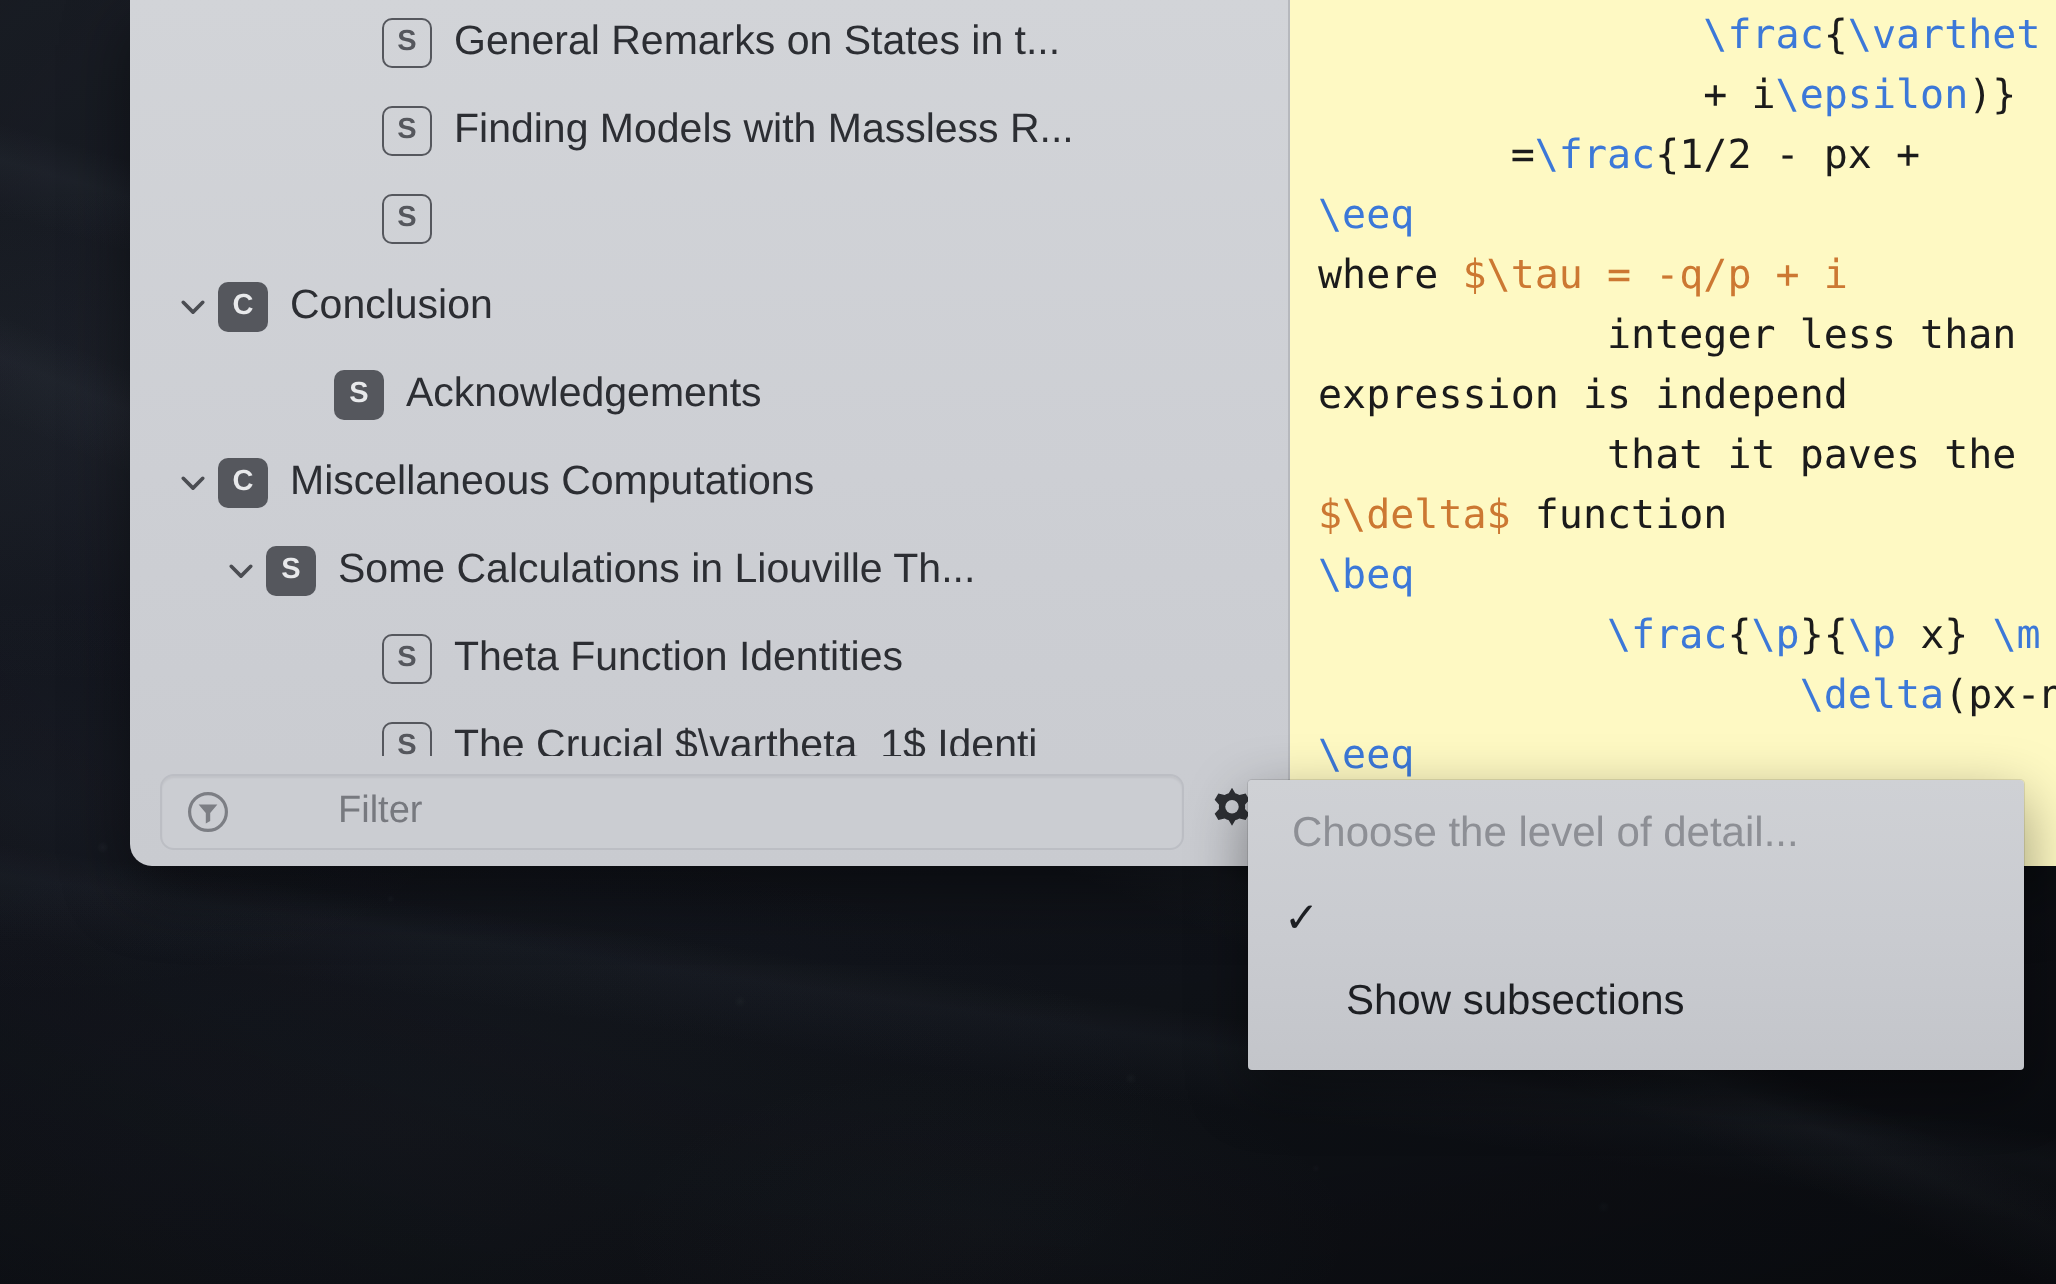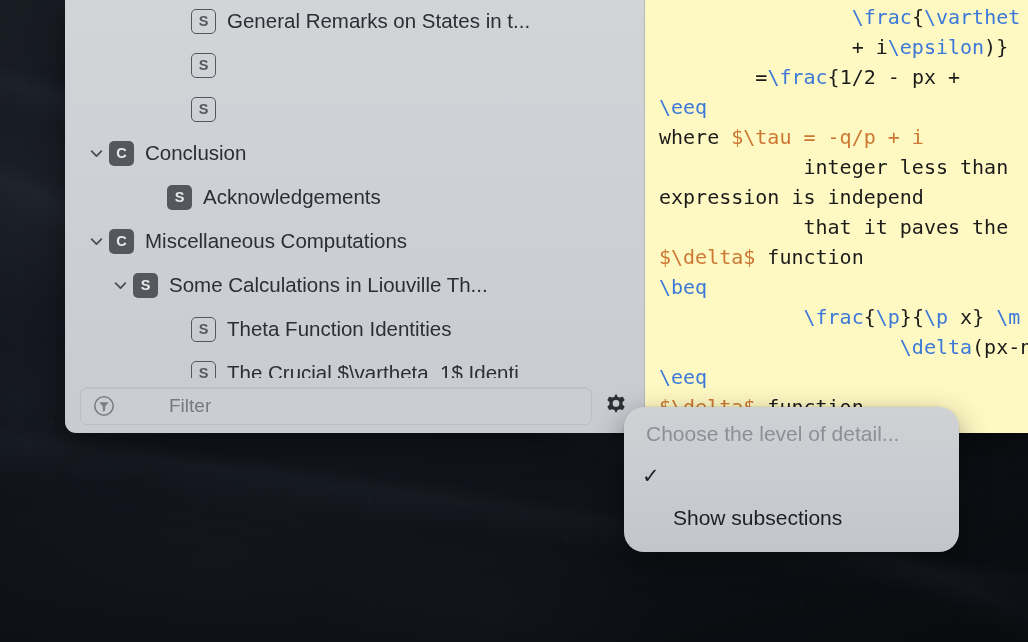--- a/index.html
+++ b/index.html
@@ -173,24 +173,24 @@
     white-space:pre;
     padding-left:14px;
     padding-top:3px;
   }
   .tk-cmd{ color:#3c78d8; }
   .tk-math{ color:#cc7832; }
 
   
   #detail-menu{
     position:absolute;
-    left:624px; top:407px;
-    width:335px;
+    left:624px; top:390px;
+    width:388px;
     padding:10px 0 13px;
-    border-radius:20px;
+    border-radius:2px;
     background:linear-gradient(180deg,#cfd1d5 0%, #c9cbd0 55%, #c3c5ca 100%);
     box-shadow:0 10px 30px rgba(0,0,0,.4), 0 0 0 .5px rgba(0,0,0,.1);
   }
   .menu-header{
     font-size:21px;
     color:#8d8f95;
     padding:5px 18px 9px 22px;
     white-space:nowrap;
   }
   .menu-item{
@@ -237,20 +237,21 @@
             <span class="badge outline">S</span>
             <span class="tree-label">General Remarks on States in t...</span>
           </div>
           <div class="tree-row" style="padding-left: 100px;">
             <span class="twisty empty">
               <svg viewBox="0 0 16 16" width="17" height="17">
                 <path d="M3.4 5.8 L8 10.4 L12.6 5.8" fill="none" stroke="currentColor" stroke-width="1.7" stroke-linecap="round" stroke-linejoin="round"></path>
               </svg>
             </span>
             <span class="badge outline">S</span>
+            <span class="tree-label">Finding Models with Massless R...</span>
           </div>
           <div class="tree-row" style="padding-left: 100px;">
             <span class="twisty empty">
               <svg viewBox="0 0 16 16" width="17" height="17">
                 <path d="M3.4 5.8 L8 10.4 L12.6 5.8" fill="none" stroke="currentColor" stroke-width="1.7" stroke-linecap="round" stroke-linejoin="round"></path>
               </svg>
             </span>
             <span class="badge outline">S</span>
           </div>
           <div class="tree-row" style="padding-left: 18px;">

